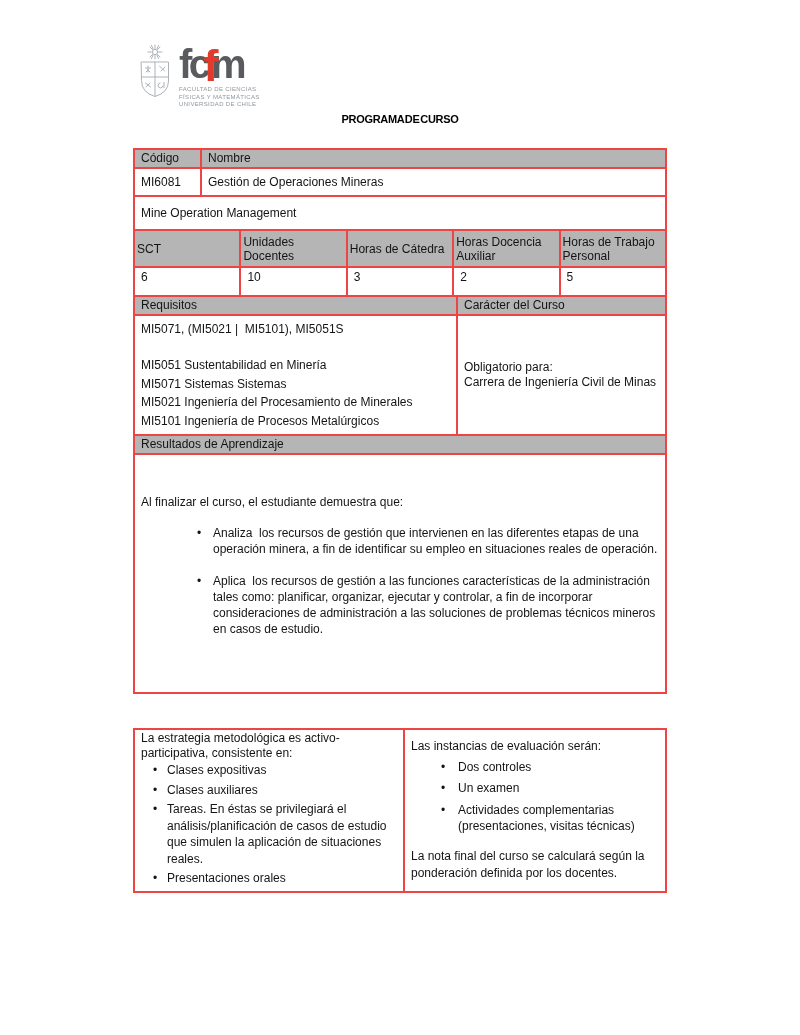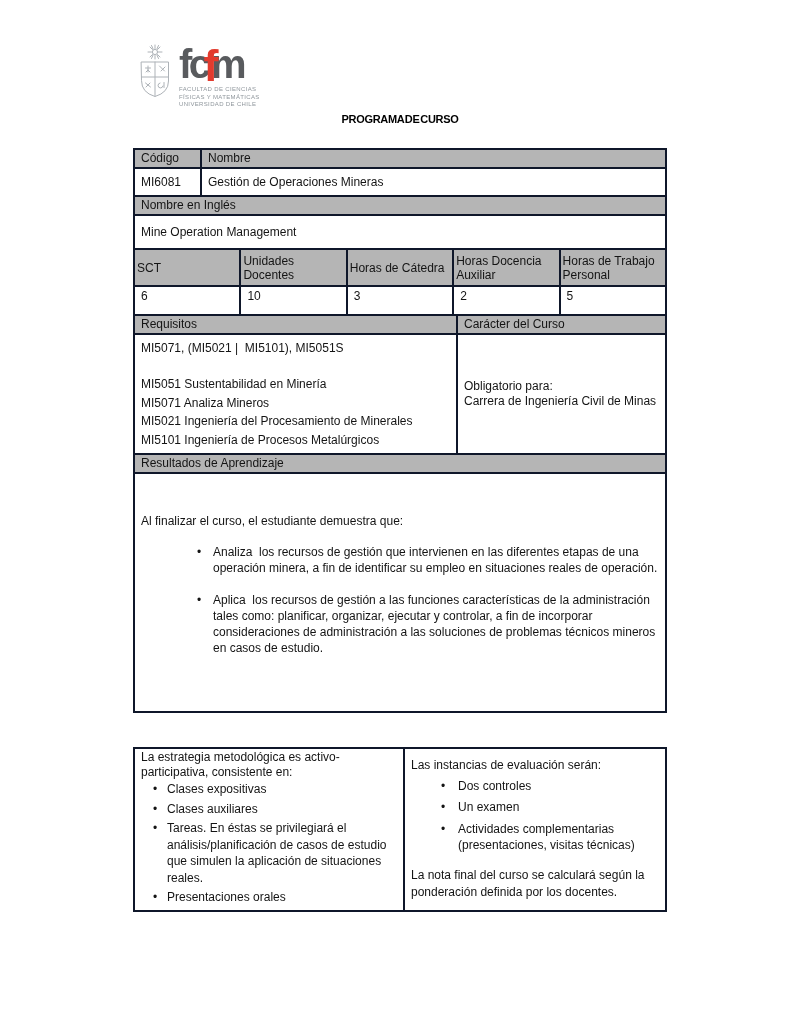--- a/index.html
+++ b/index.html
@@ -28,21 +28,21 @@
   .title{
     position:absolute;left:0;right:0;top:113px;text-align:center;
     font-size:11px;font-weight:bold;letter-spacing:-0.3px;word-spacing:-2px;color:#000;
   }
   
   .doc{position:absolute;left:133px;top:148px;width:534px;}
   table.tbl{border-collapse:collapse;table-layout:fixed;width:534px;}
   table.stack{margin-top:-2px;}
   table.bt{margin-top:34px;}
   .tbl th,.tbl td{
-    border:2px solid #0f172a;font-size:12px;font-weight:normal;
+    border:2px solid #ef4444;font-size:12px;font-weight:normal;
     padding:1px 6px;box-sizing:border-box;overflow:hidden;text-align:left;
     vertical-align:middle;line-height:15px;
   }
   .tbl th{background:#b5b5b5;}
   .th-c{text-align:center;}
   .td-c{text-align:center;}
   .v-top{vertical-align:top;}
   .h17{height:17px;}
   .h18{height:18px;}
   .r-code{height:28px;}
@@ -119,23 +119,20 @@
       <tbody>
           <tr>
         <th class="h17">Código</th>
         <th class="h17">Nombre</th>
       </tr>
       <tr>
         <td class="r-code td-c v-top">MI6081</td>
         <td class="r-code v-top">Gestión de Operaciones Mineras</td>
       </tr>
       <tr>
-        <th class="h17" colspan="2">Nombre en Inglés</th>
-      </tr>
-      <tr>
         <td class="r-eng v-top" colspan="2">Mine Operation Management</td>
       </tr>
     </tbody>
       </table>
 
     <table class="tbl stack">
       <tbody>
           <tr class="hours-head">
         <th class="th-c">SCT</th>
         <th class="th-c">Unidades Docentes</th>
@@ -161,21 +158,21 @@
       <tbody>
           <tr>
         <th class="h17 th-c">Requisitos</th>
         <th class="h17 th-c">Carácter del Curso</th>
       </tr>
       <tr>
         <td class="req-cell v-top">
           <div class="req-line">MI5071, (MI5021 |  MI5101), MI5051S</div>
           <div class="req-spacer"></div>
           <div class="req-line">MI5051 Sustentabilidad en Minería</div>
-          <div class="req-line">MI5071 Analiza Mineros</div>
+          <div class="req-line">MI5071 Sistemas Sistemas</div>
           <div class="req-line">MI5021 Ingeniería del Procesamiento de Minerales</div>
           <div class="req-line">MI5101 Ingeniería de Procesos Metalúrgicos</div>
         </td>
         <td class="car-cell v-top">
           <div>Obligatorio para:</div>
           <div>Carrera de Ingeniería Civil de Minas</div>
         </td>
       </tr>
     </tbody>
       </table>

